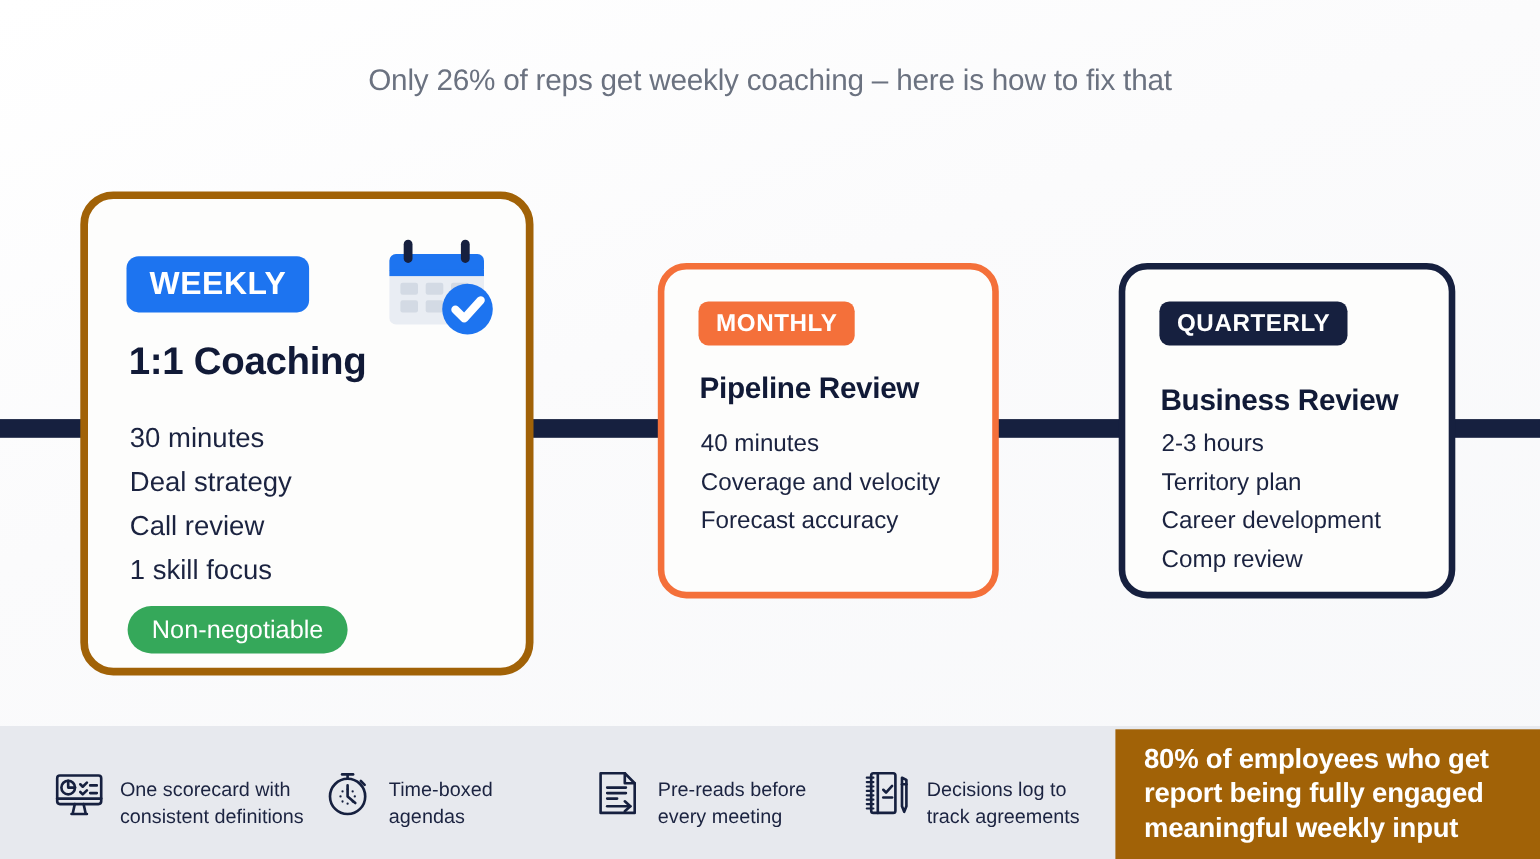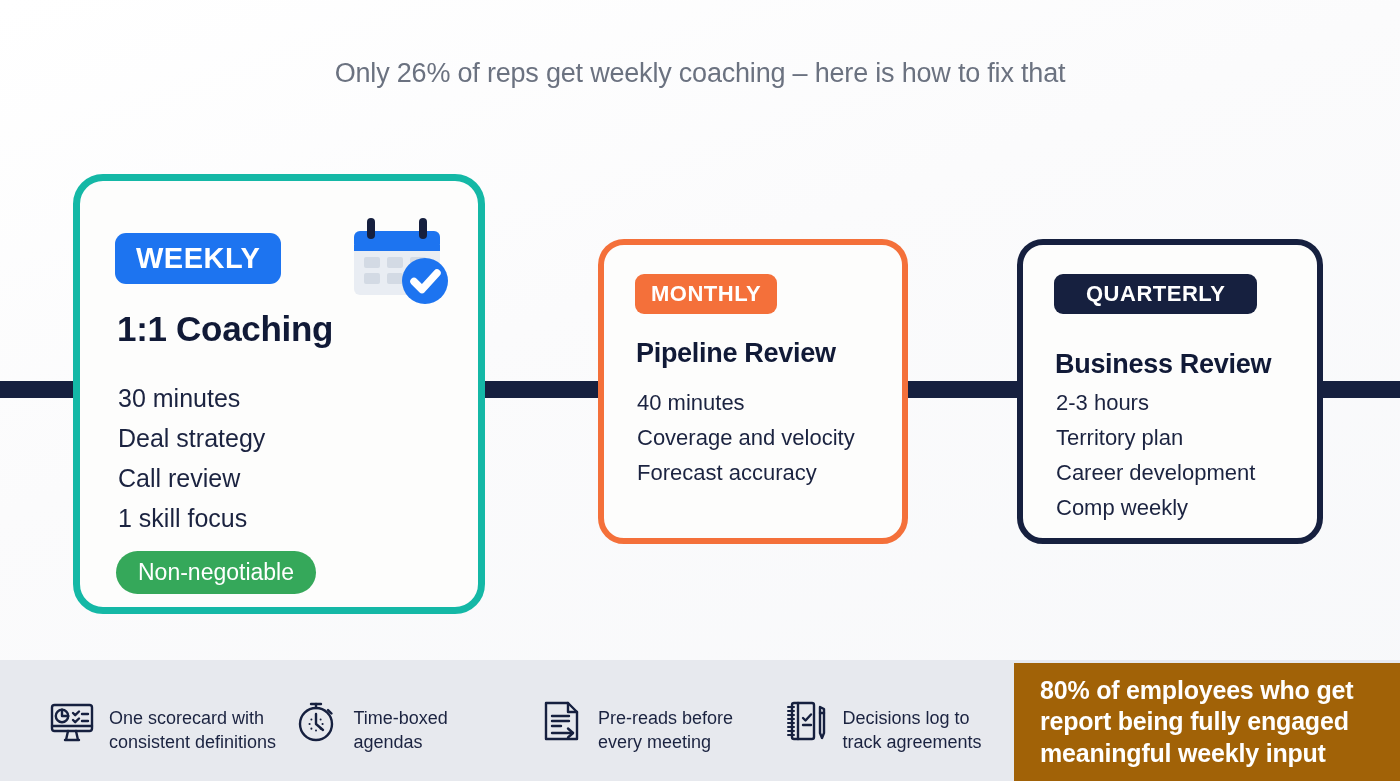--- a/index.html
+++ b/index.html
@@ -55,21 +55,21 @@
     background: #fdfdfc;
     border-radius: 26px;
     z-index: 2;
   }
 
   .card-weekly {
     left: 73px;
     top: 174px;
     width: 412px;
     height: 440px;
-    border: 7px solid #14b8a6;
+    border: 7px solid #a16207;
     border-radius: 30px;
     text-decoration: underline;
   }
   .card-monthly {
     left: 598px;
     top: 239px;
     width: 310px;
     height: 305px;
     border: 6px solid #f4703a;
   }
@@ -102,21 +102,21 @@
   .badge-monthly {
     position: absolute;
     left: 31px; top: 29px;
     padding: 7px 16px;
     font-size: 22px;
     background: #f4703a;
   }
   .badge-quarterly {
     position: absolute;
     left: 31px; top: 29px;
-    padding: 7px 32px;
+    padding: 7px 16px;
     font-size: 22px;
     background: #16203f;
   }
 
   .card-heading {
     position: absolute;
     font-weight: bold;
     color: #111a37;
     letter-spacing: -0.3px;
   }
@@ -263,21 +263,21 @@
 </div>
 
 <div class="card card-quarterly">
   <div class="card-inner">
     <span class="badge badge-quarterly">QUARTERLY</span>
     <div class="card-heading heading-quarterly">Business Review</div>
     <ul class="card-list list-quarterly">
       <li>2-3 hours</li>
       <li>Territory plan</li>
       <li>Career development</li>
-      <li>Comp weekly</li>
+      <li>Comp review</li>
     </ul>
   </div>
 </div>
 
 <div class="footer">
 
   <div class="footer-items">
 
     <div class="footer-item">
       <span class="f-icon">

